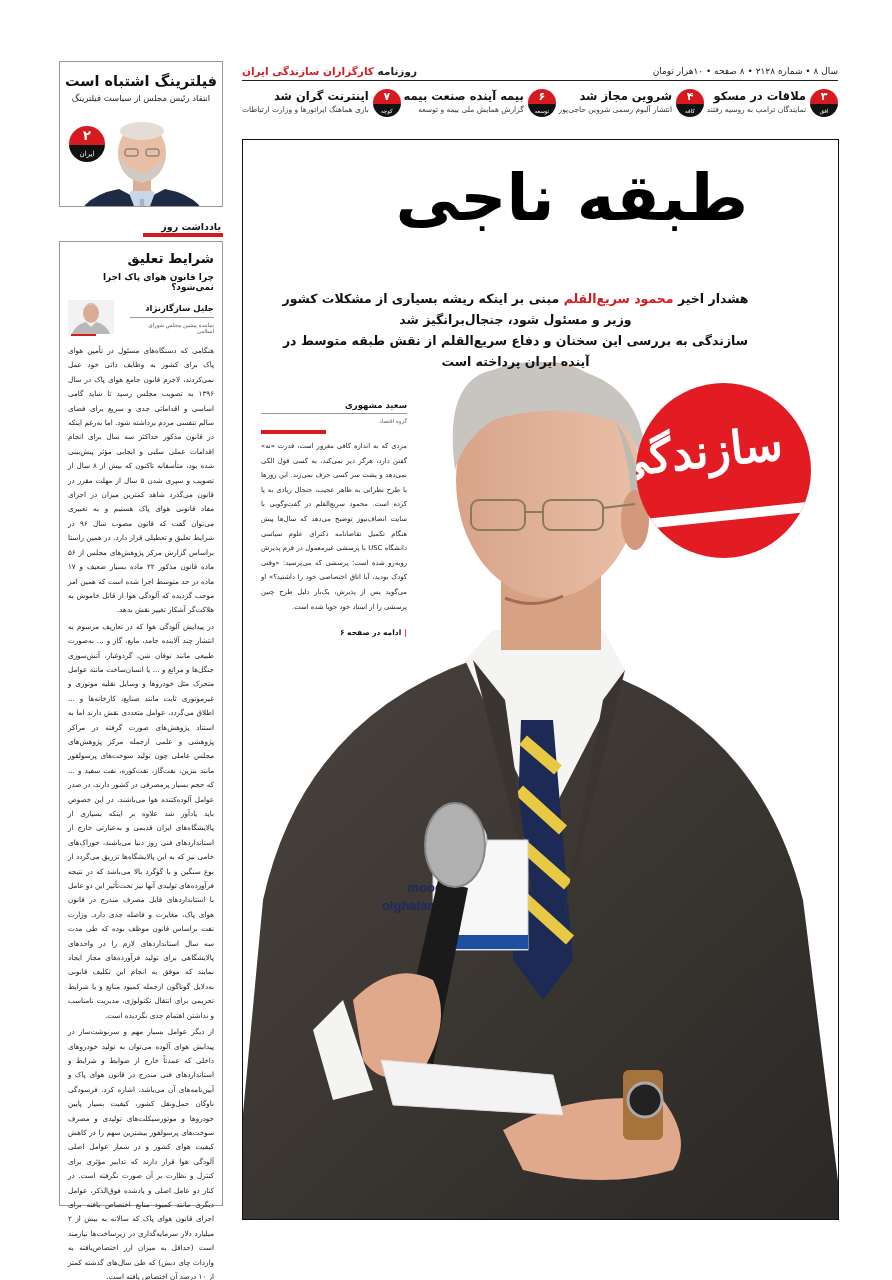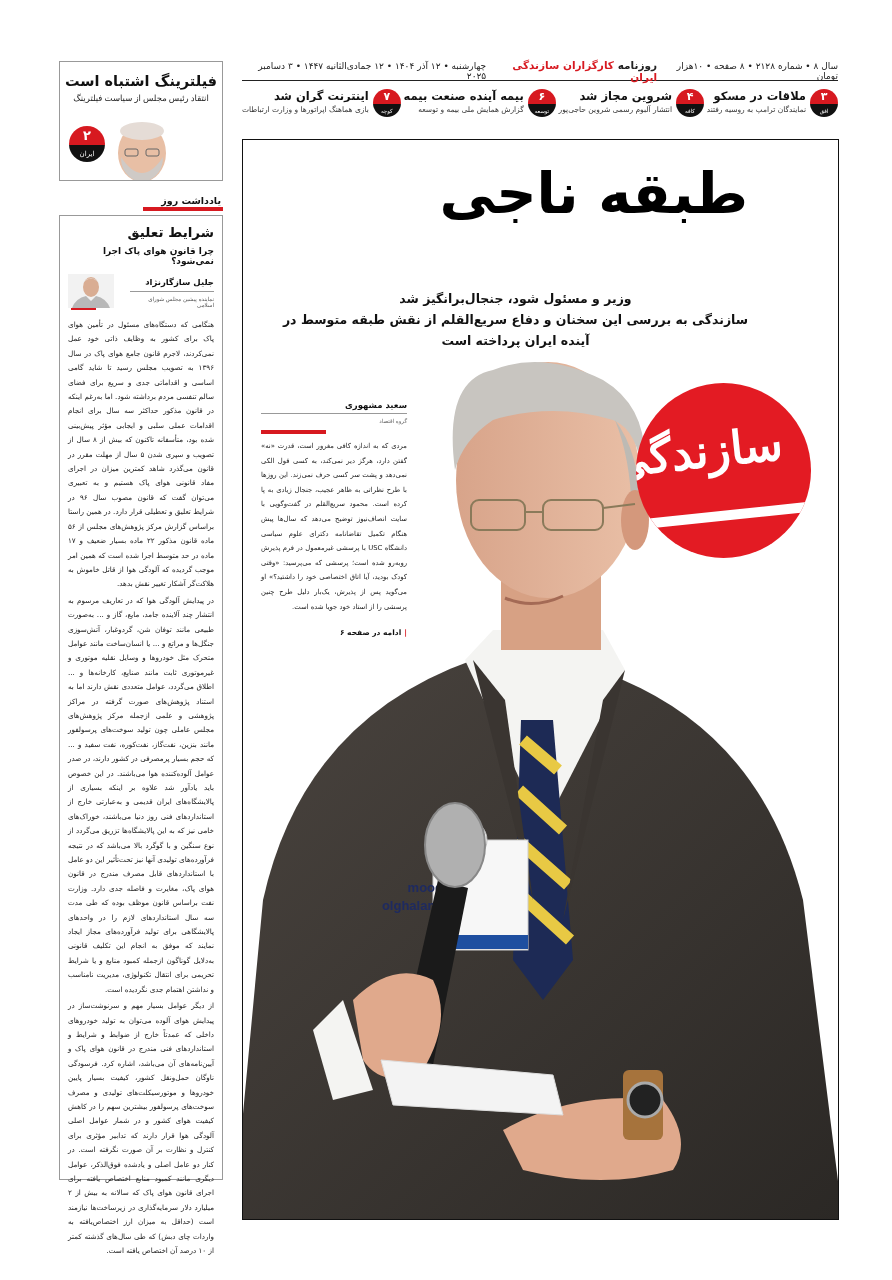--- a/index.html
+++ b/index.html
@@ -24,23 +24,23 @@
   .badge .top { background: #d71920; color: #fff; height: 15px; font-size: 11px; font-weight: bold;
     display: flex; align-items: center; justify-content: center; }
   .badge .bot { background: #111; color: #fff; height: 13px; font-size: 5.5px;
     display: flex; align-items: center; justify-content: center; }
   .teaser .txt { display: flex; flex-direction: column; }
   .teaser .t-title { font-size: 11.5px; font-weight: bold; white-space: nowrap; }
   .teaser .t-sub { font-size: 7.5px; color: #333; white-space: nowrap; margin-top: 2px; }
 
   
   .left-col { position: absolute; left: 59px; top: 61px; width: 164px; }
-  .lead-box { border: 1px solid #999; width: 164px; height: 120px; position: relative; background: #fff; overflow: hidden; }
+  .lead-box { border: 1px solid #999; width: 164px; height: 146px; position: relative; background: #fff; overflow: hidden; }
   .lead-box .lb-title { font-size: 14.5px; font-weight: bold; text-align: center; margin-top: 11px; }
-  .lead-box .lb-sub { font-size: 8.5px; text-align: center; margin-top: 4px; color: #222; font-family: Liberation Serif, serif; }
+  .lead-box .lb-sub { font-size: 8.5px; text-align: center; margin-top: 4px; color: #222; }
   .lead-box .lb-badge { position: absolute; left: 9px; top: 64px; width: 36px; height: 36px; }
   .lead-box .lb-badge .top { height: 19px; font-size: 13px; }
   .lead-box .lb-badge .bot { height: 17px; font-size: 7px; }
   .portrait { position: absolute; left: 17px; top: 55px; width: 130px; height: 110px; }
 
   .note-head { margin-top: 14px; text-align: right; font-size: 9.5px; font-weight: bold; position: relative; height: 16px; }
   .note-head .bar { position: absolute; right: 0; bottom: 0; width: 80px; height: 4px; background: #d71920; }
   .note-head span { position: relative; display: inline-block; padding-right: 2px; margin-left: 30px; }
 
   .op-box { border: 1px solid #999; margin-top: 4px; height: 965px; padding: 8px 8px 0 8px; position: relative; }
@@ -53,21 +53,21 @@
   .author-thumb { width: 46px; height: 34px; position: relative; flex: none; }
   .author-underline { height: 2px; background: #d71920; width: 25px; margin: 0 118px 0 0; }
   .op-text { font-size: 7.2px; line-height: 14.4px; text-align: justify; color: #222; margin-top: 8px; }
   .op-text p { text-indent: 0; margin-bottom: 2px; }
   .cont { font-size: 7.5px; font-weight: bold; text-align: right; margin-top: 6px; }
   .cont .pipe { color: #d71920; font-weight: bold; margin-left: 3px; }
 
   
   .main-frame { position: absolute; left: 242px; top: 139px; width: 597px; height: 1081px;
     border: 1.5px solid #111; overflow: hidden; background: #fff; }
-  .headline { position: absolute; right: 90px; top: 26px; font-size: 56px; font-weight: bold;
+  .headline { position: absolute; right: 90px; top: 26px; font-size: 64px; font-weight: bold;
     letter-spacing: -2px; line-height: 1; color: #000; font-family: "DejaVu Sans", sans-serif; }
   .deck { position: absolute; left: 30px; right: 80px; top: 148px; font-size: 12.5px; font-weight: bold;
     text-align: center; line-height: 21px; color: #111; }
   .deck .red { color: #d71920; }
   .deck .deck-last { font-size: 12.5px; }
 
   
   .logo { position: absolute; left: 393px; top: 243px; width: 175px; height: 175px; border-radius: 50%;
     background: #e31b23; overflow: hidden; }
   .logo-word { position: absolute; right: 28px; top: 42px; font-size: 46px; font-weight: bold; color: #fff;
@@ -88,21 +88,20 @@
 </style>
 </head>
 <body>
 
 <div class="masthead">
   <span class="info-right">سال ۸ • شماره ۲۱۲۸ • ۸ صفحه • ۱۰هزار تومان</span>
   <span class="paper-name">
     <span>روزنامه</span>
     <span class="red">کارگزاران سازندگی ایران</span>
   </span>
-  <span class="info-left">چهارشنبه • ۱۲ آذر ۱۴۰۴ • ۱۲ جمادی‌الثانیه ۱۴۴۷ • ۳ دسامبر ۲۰۲۵</span>
 </div>
 
 <div class="teasers">
   <div class="teaser">
     <div class="badge">
       <div class="top">۳</div>
       <div class="bot">افق</div>
     </div>
     <div class="txt">
       <div class="t-title">ملاقات در مسکو</div>
@@ -249,20 +248,25 @@
 
     <rect x="380" y="930" width="40" height="70" rx="6" fill="#a6733c"></rect>
     <circle cx="402" cy="960" r="17" fill="#222" stroke="#aaa" stroke-width="3"></circle>
 
     <path d="M100 860 L130 950 L90 960 L70 890 Z" fill="#f4f4f2"></path>
   </svg>
 
   <div class="headline">طبقه ناجی</div>
 
   <div class="deck">
+    <div>
+      <span>هشدار اخیر</span>
+      <span class="red">محمود سریع‌القلم</span>
+      <span>مبنی بر اینکه ریشه بسیاری از مشکلات کشور</span>
+    </div>
     <div>وزیر و مسئول شود، جنجال‌برانگیز شد</div>
     <div class="deck-last">سازندگی به بررسی این سخنان و دفاع سریع‌القلم از نقش طبقه متوسط در آینده ایران پرداخته است</div>
   </div>
 
   <div class="logo">
     <div class="logo-word">سازندگی</div>
     <div class="logo-sweep"></div>
   </div>
 
   <div class="inset">

